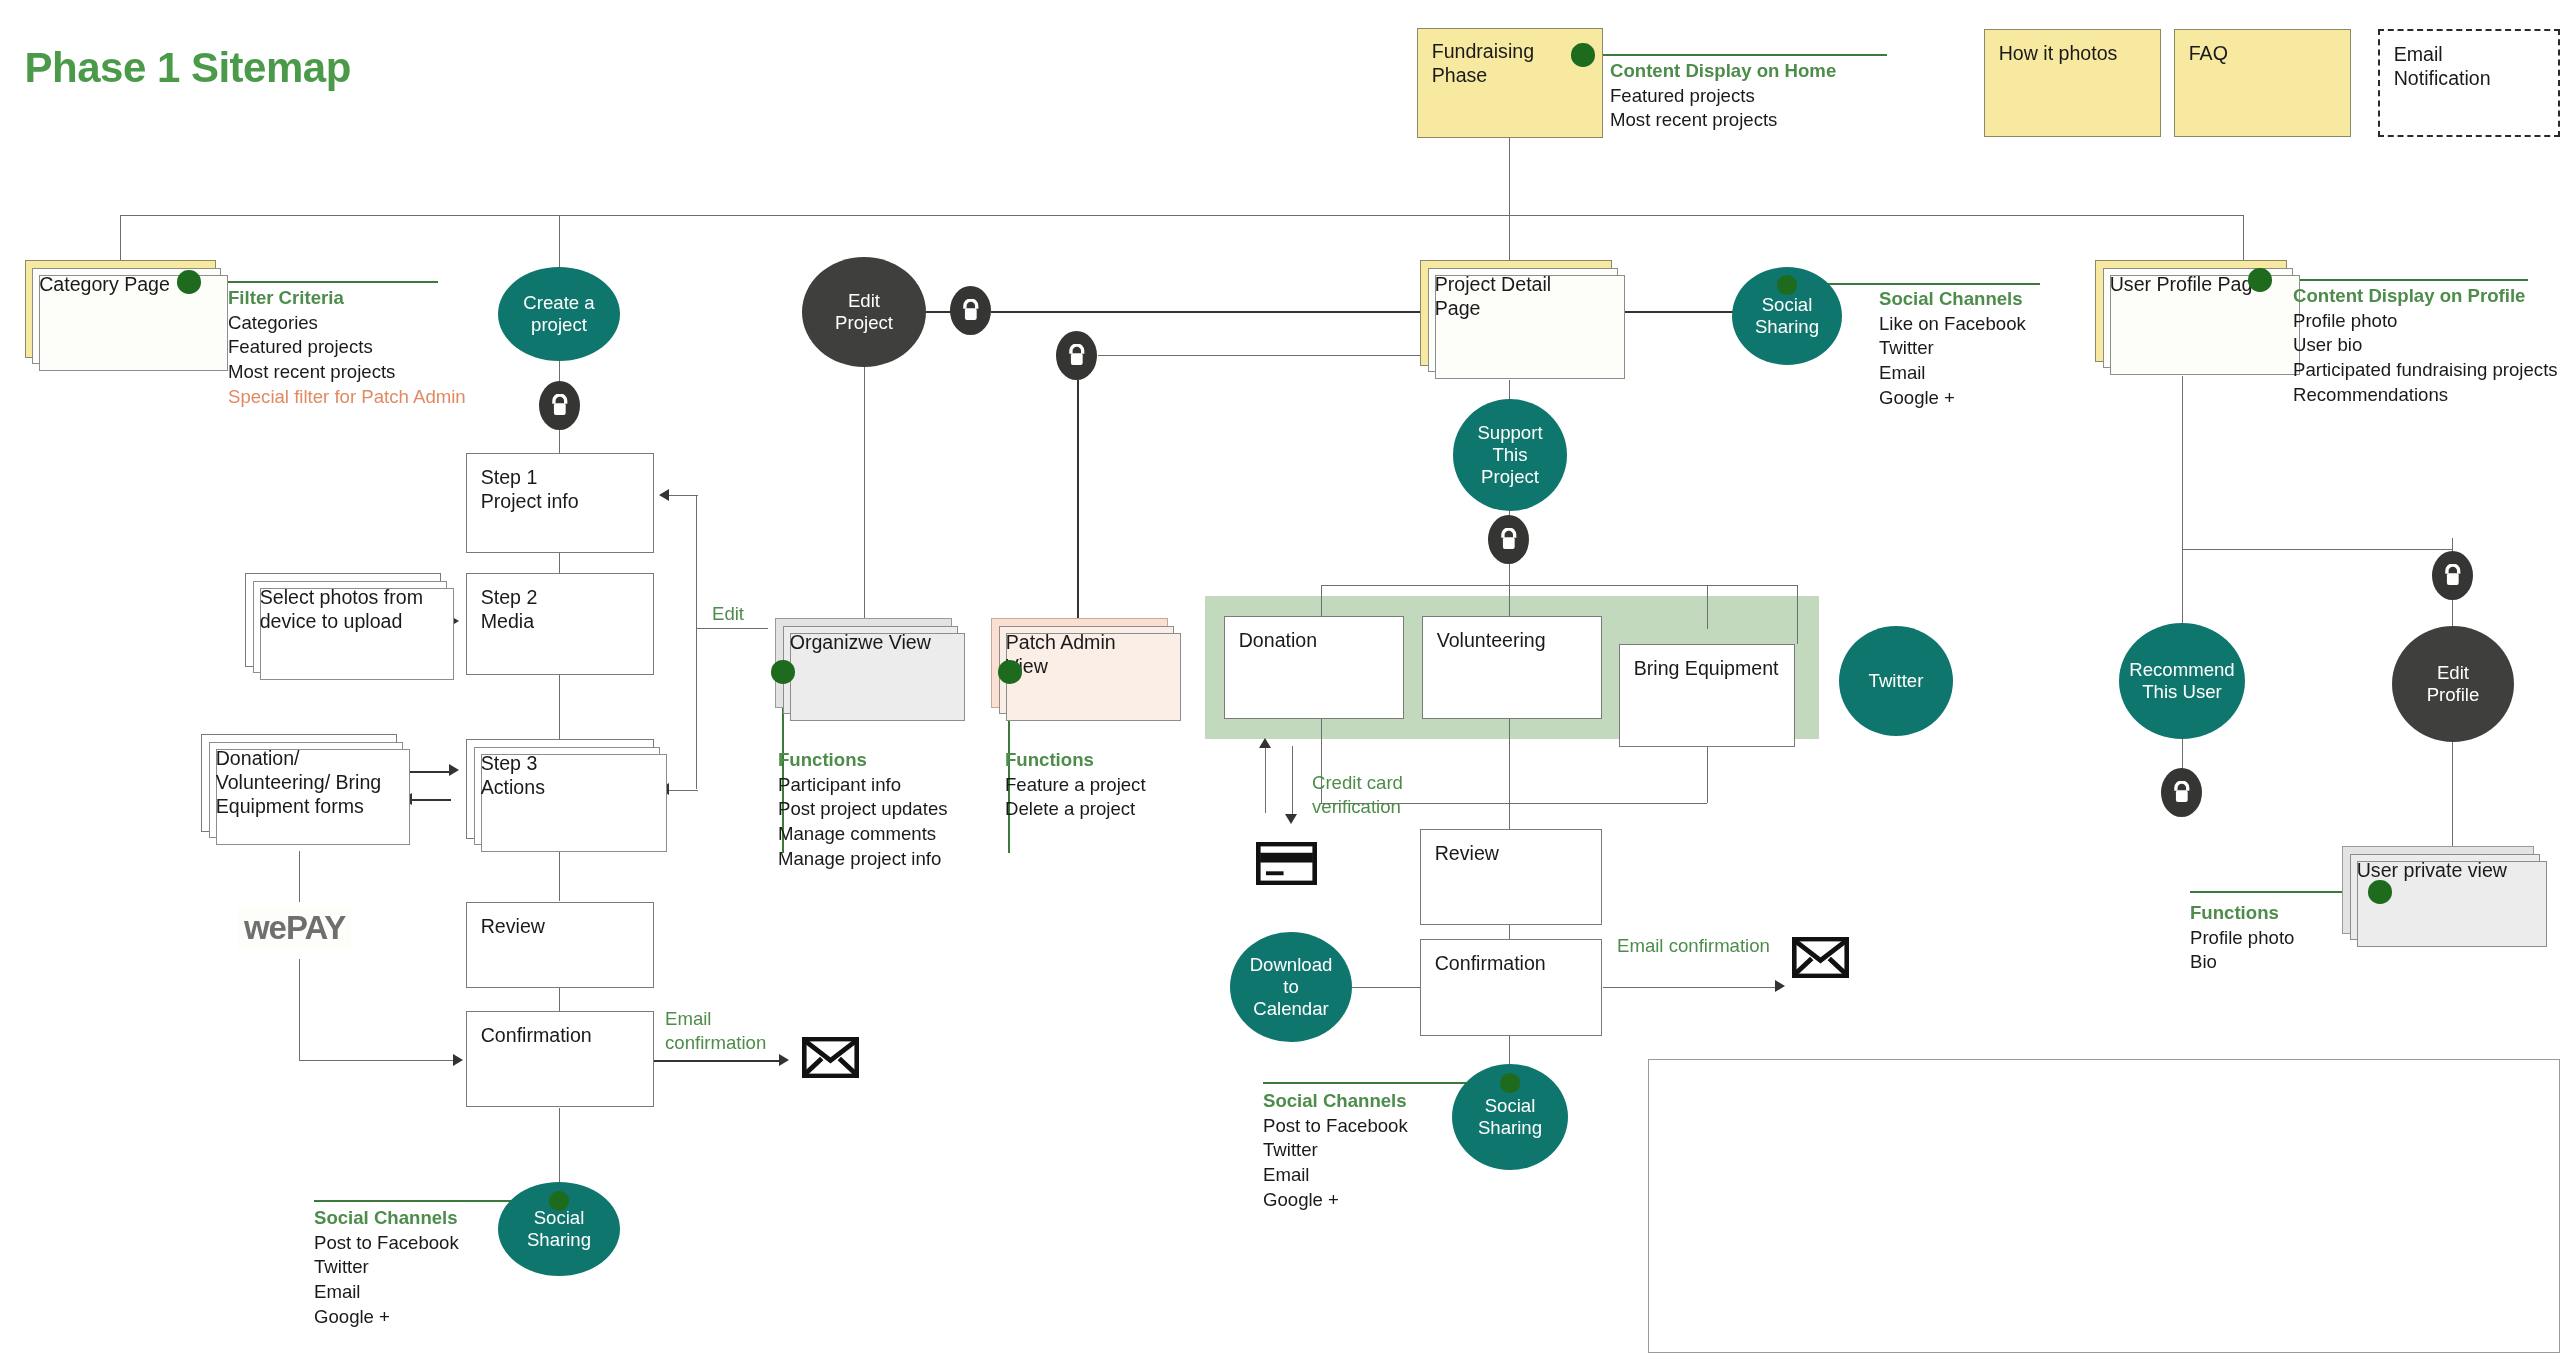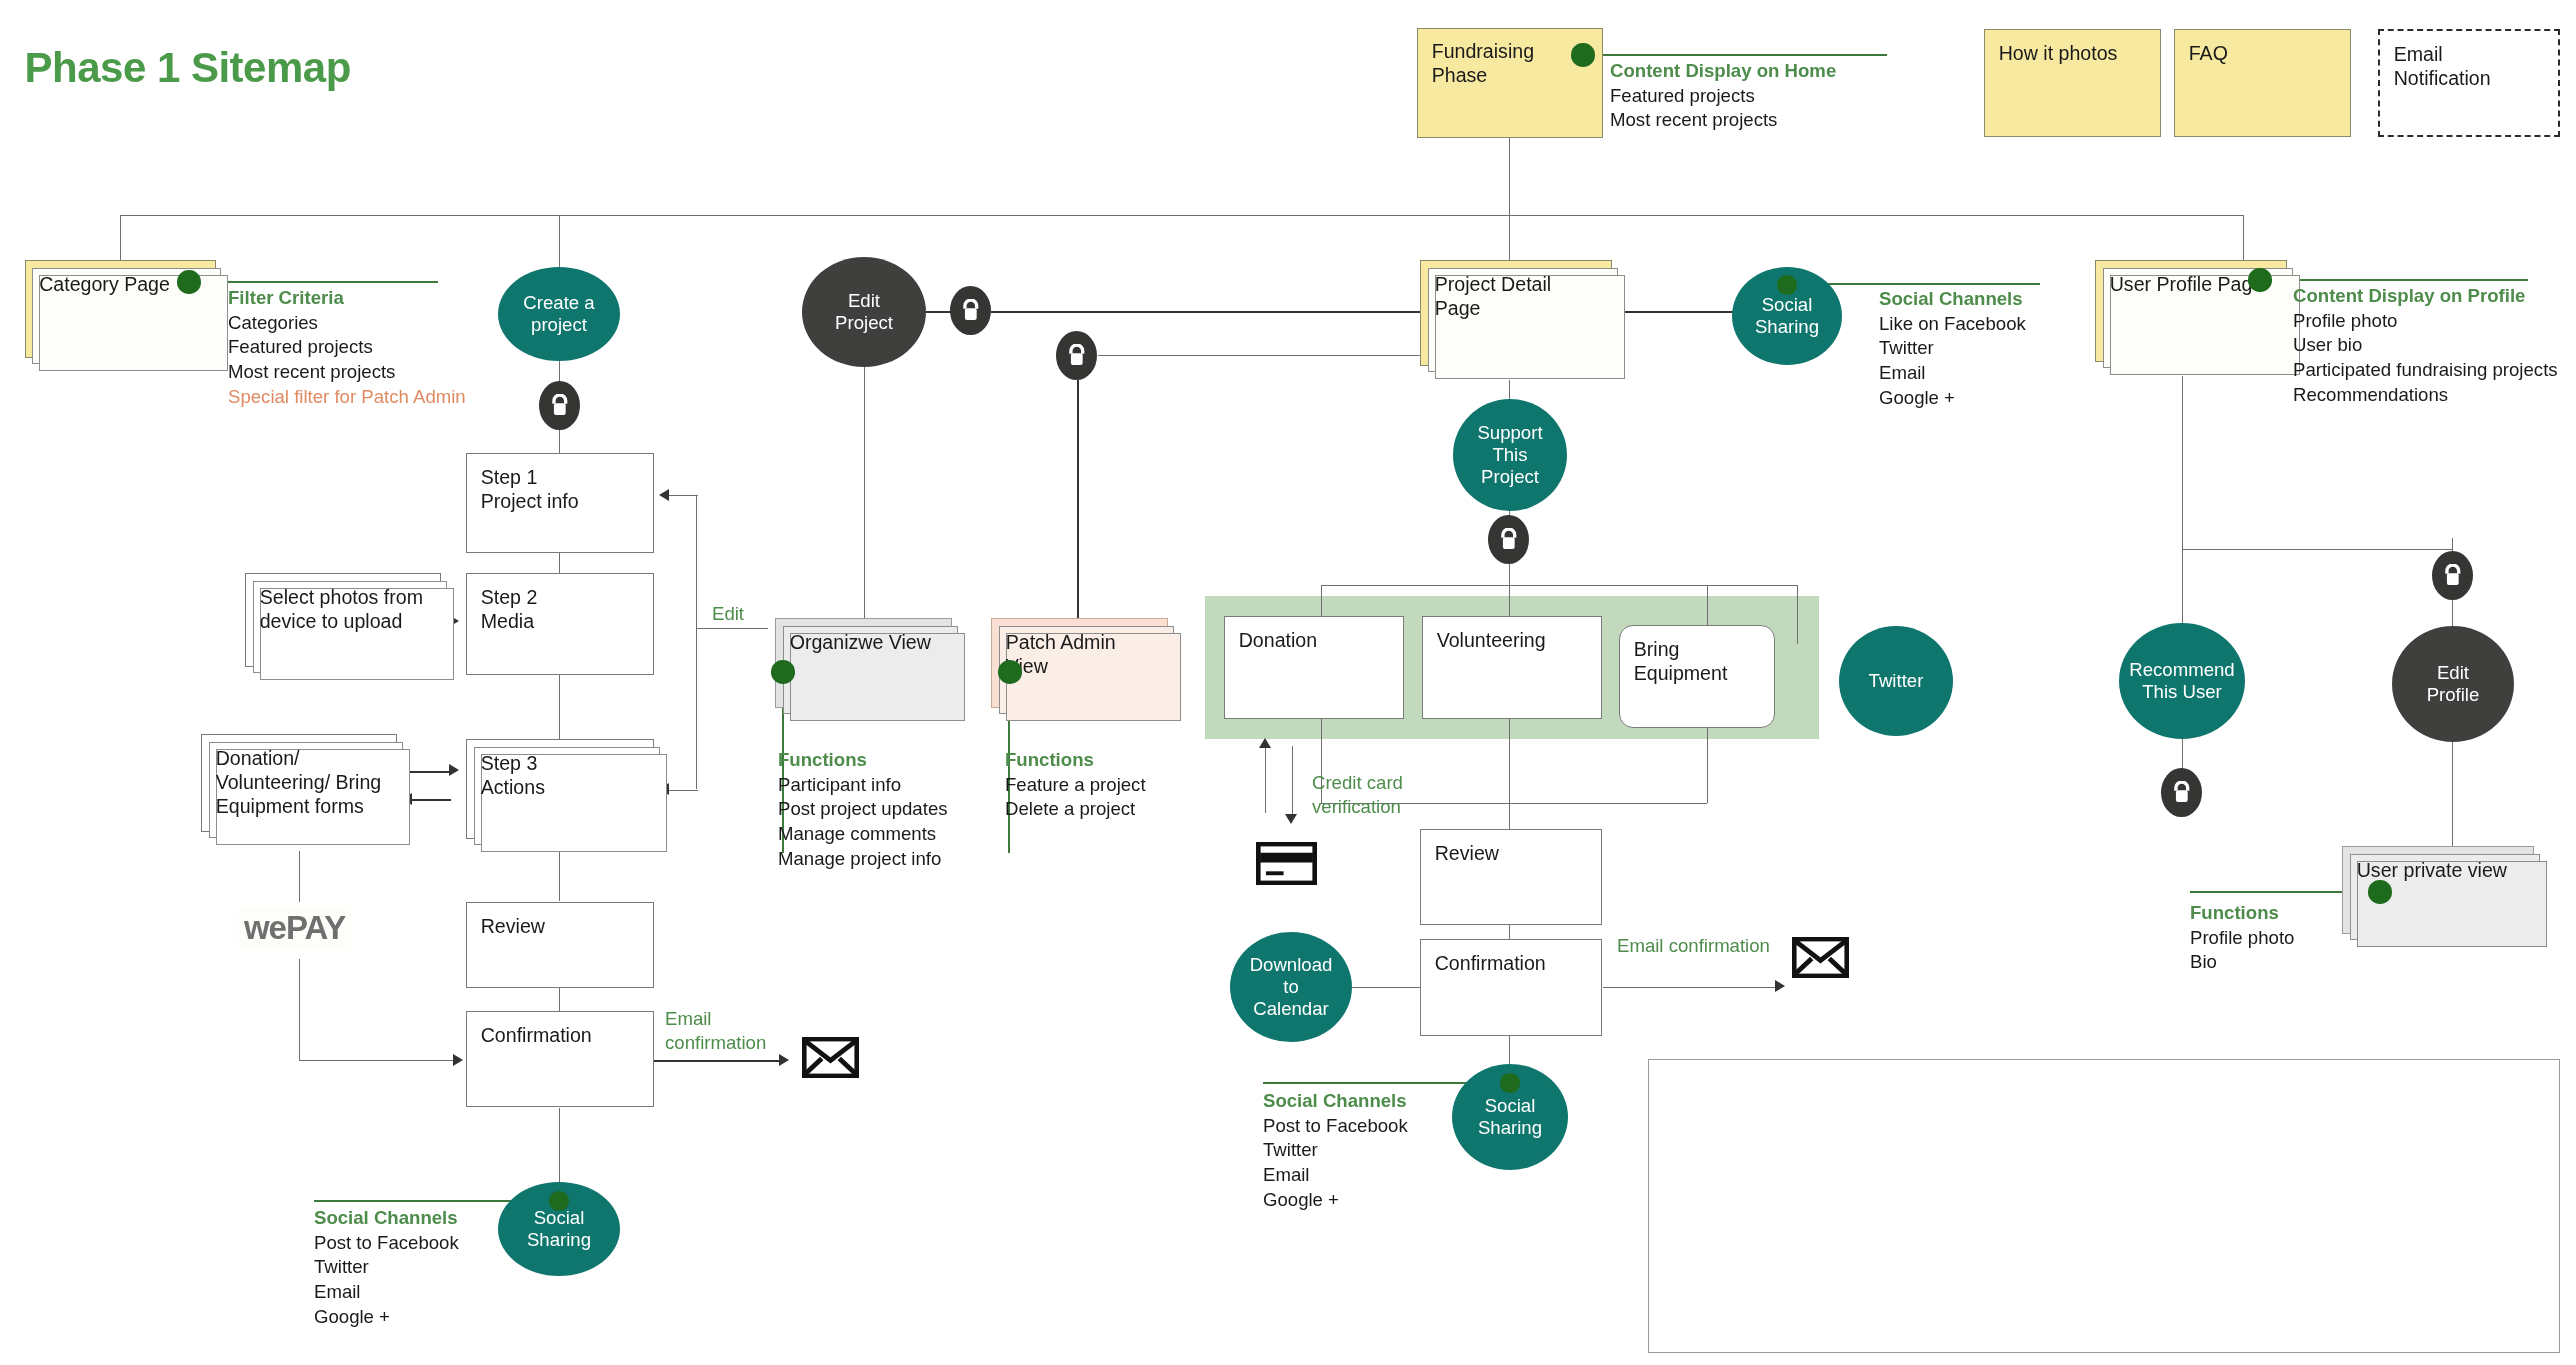--- a/index.html
+++ b/index.html
@@ -311,21 +311,21 @@
   <div class="h" style="left:1321px; top:585px; width:476px;"></div>
   <div class="v" style="left:1321px; top:585px; height:44px;"></div>
   <div class="v" style="left:1509px; top:585px; height:44px;"></div>
   <div class="v" style="left:1707px; top:585px; height:44px;"></div>
   <div class="v" style="left:1797px; top:585px; height:59px;"></div>
 
   <div class="band" style="left:1205px; top:596px; width:614px; height:143px;"></div>
 
   <div class="node" style="left:1224px; top:616px; width:180px; height:103px;">Donation</div>
   <div class="node" style="left:1422px; top:616px; width:180px; height:103px;">Volunteering</div>
-  <div class="node" style="left:1619px; top:625px; width:156px; height:103px;border-radius:14px;">Bring Equipment</div>
+  <div class="node" style="left:1619px; top:644px; width:176px; height:103px;">Bring Equipment</div>
 
   <div class="ellipse public" style="left:1839px; top:626px; width:114px; height:110px;">Twitter</div>
 
   <div class="v" style="left:1321px; top:719px; height:84px;"></div>
   <div class="v" style="left:1707px; top:719px; height:84px;"></div>
   <div class="h" style="left:1321px; top:803px; width:386px;"></div>
   <div class="v" style="left:1509px; top:719px; height:110px;"></div>
 
   <div class="v" style="left:1265px; top:746px; height:67px;"></div>
   <div class="arw u" style="left:1259px; top:738px;"></div>

